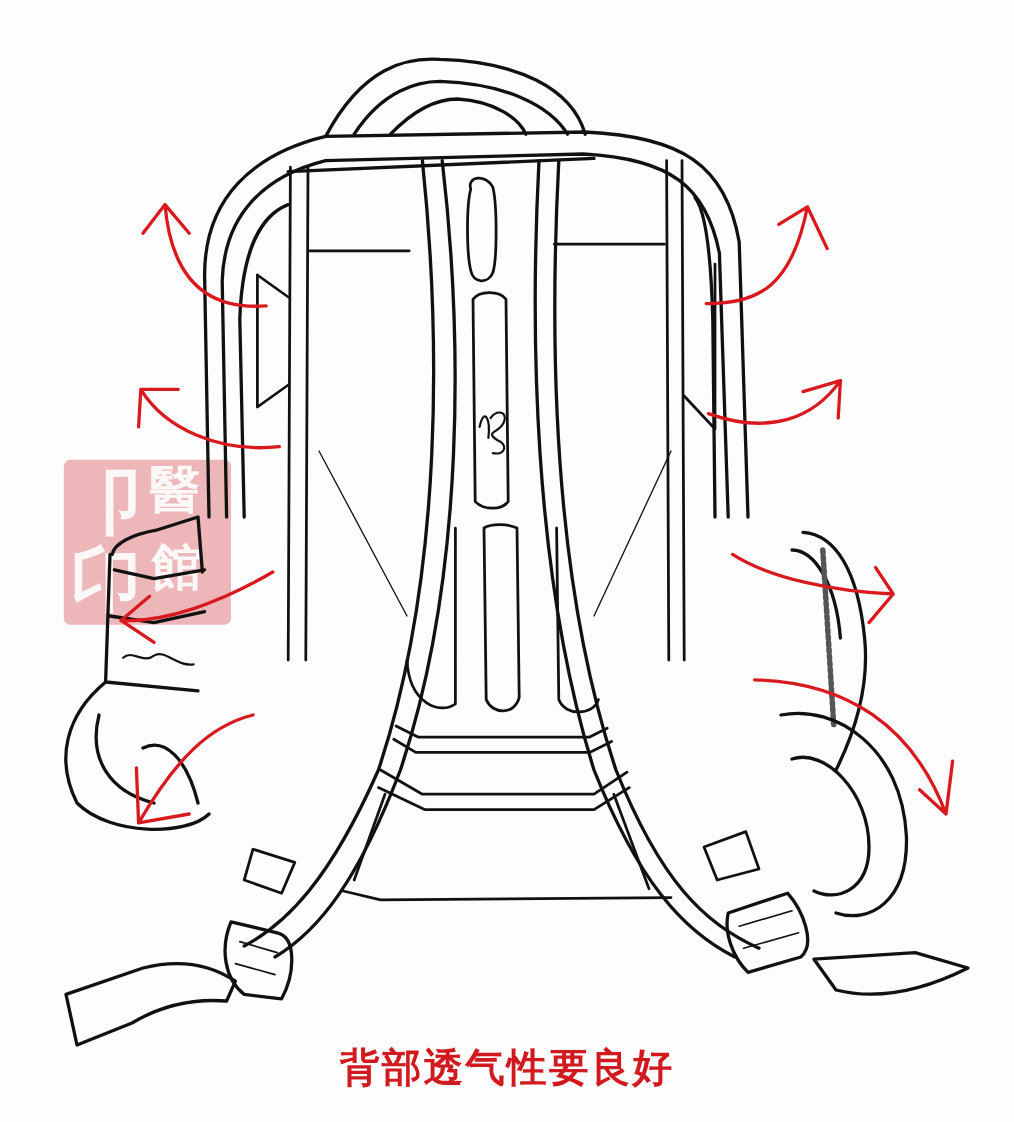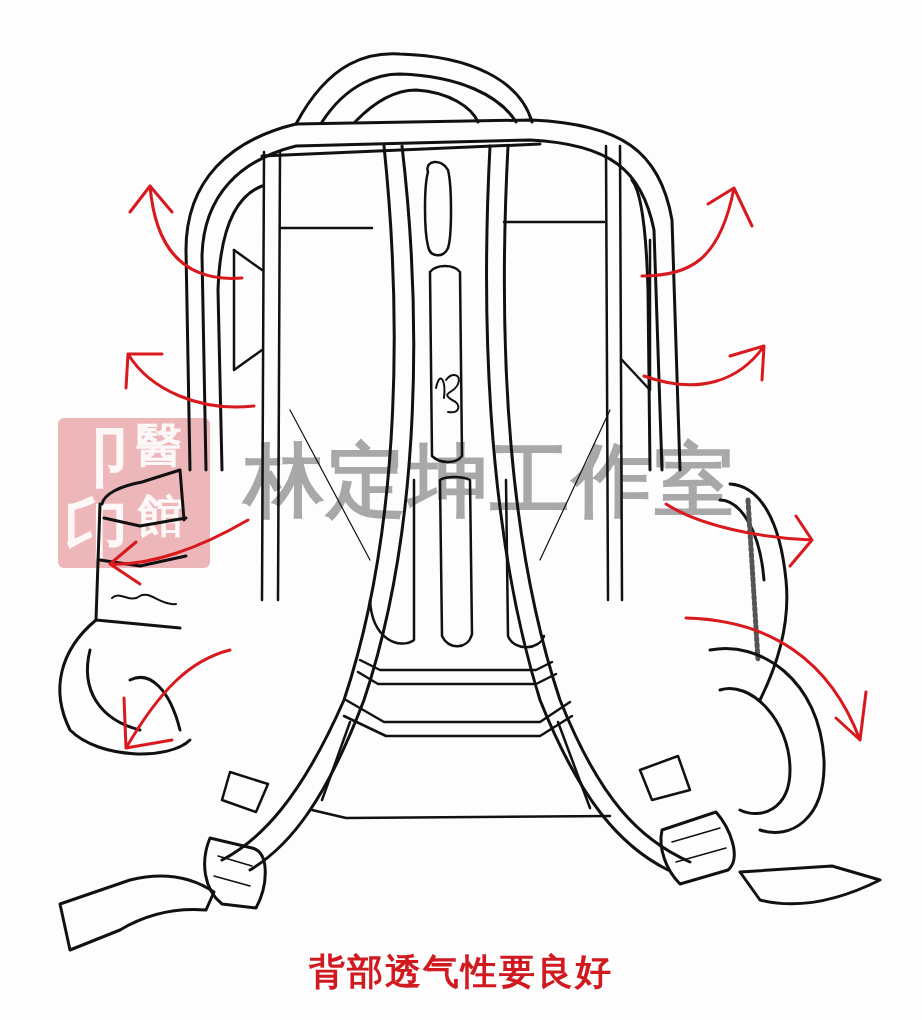--- a/index.html
+++ b/index.html
@@ -27,21 +27,20 @@
 
 <div id="stage">
 
   <div class="seal">
     <span class="seal-char seal-c0">卩</span>
     <span class="seal-char seal-c1">醫</span>
     <span class="seal-char seal-c2">卬</span>
     <span class="seal-char seal-c3">館</span>
   </div>
 
-  <div class="watermark">林定坤工作室</div>
 
   <svg class="art" width="922" height="1020" viewBox="0 0 922 1020" fill="none" stroke="#111" stroke-width="3" stroke-linecap="round" stroke-linejoin="round">
 
     <g>
       <path d="M296 124 C330 60 370 52 400 54 C470 56 520 80 532 122"></path>
       <path d="M322 122 C348 82 380 74 400 74 C460 76 500 96 516 122"></path>
       <path d="M355 122 C380 96 400 90 416 90 C450 92 472 108 478 122"></path>
     </g>
 
     <g>

